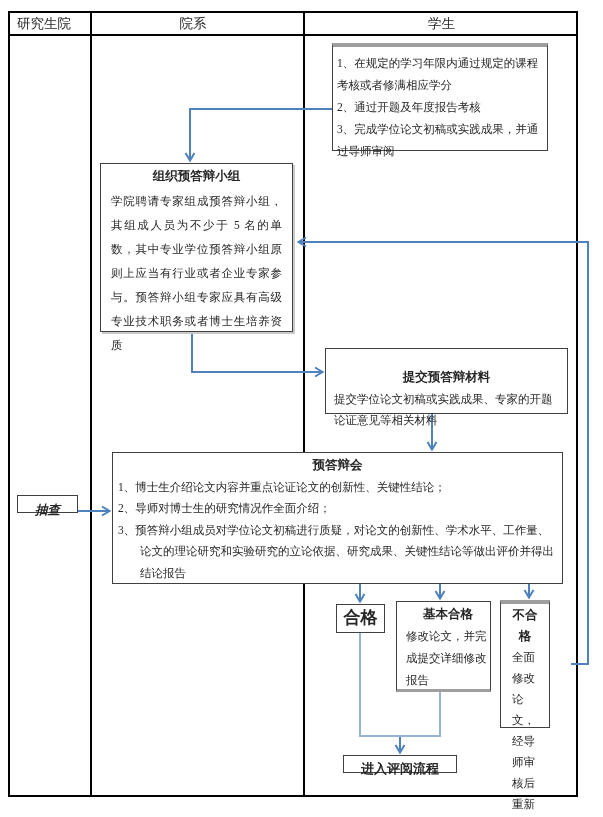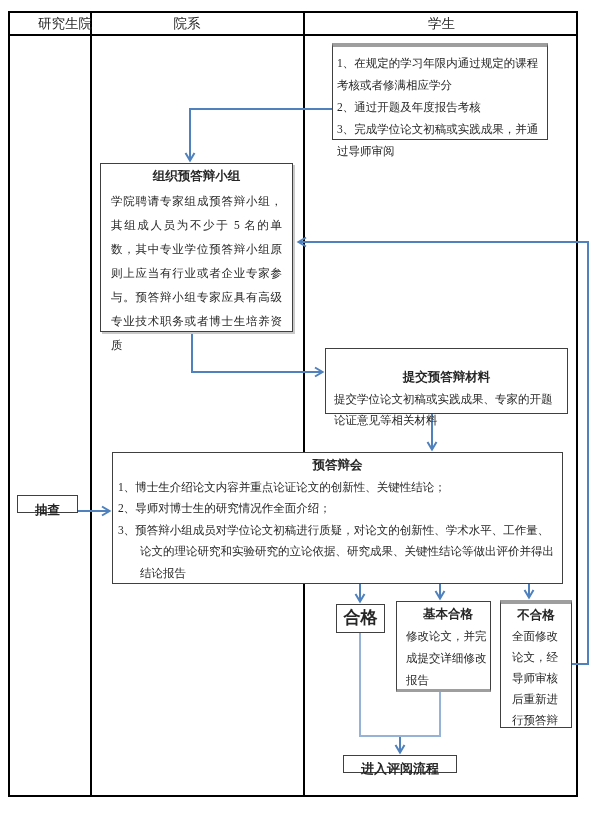--- a/index.html
+++ b/index.html
@@ -16,45 +16,45 @@
   
   .fbox{position:absolute;background:#fff;border:1.5px solid #404040;box-sizing:border-box;
         font-size:11.5px;line-height:22px;color:#262626;}
   .fbox .ttl{text-align:center;font-weight:bold;font-size:12.5px;}
   .just{text-align:justify;}
   .hang{padding-left:22px;text-indent:-22px;}
   .shadow-se{box-shadow:2px 2px 0 #c9c9c9;}
   .top-gray{border-top:4px solid #9e9e9e;}
   .bot-gray{border-bottom:3px solid #9e9e9e;}
   
-  #box-req{left:332px;top:43px;width:216px;height:97px;padding:5px 4px 0 4px;}
+  #box-req{left:332px;top:43px;width:216px;height:108px;padding:5px 4px 0 4px;}
   #box-org{left:100px;top:163px;width:193px;height:169px;padding:1px 10px 0 10px;line-height:24px;}
   #box-org .ttl{line-height:24px;font-family:Liberation Mono, monospace;}
   #box-submit{left:325px;top:348px;width:243px;height:66px;padding:18px 8px 0 8px;line-height:21.5px;}
   #box-meet{left:112px;top:452px;width:451px;height:132px;padding:2px 5px 7px 5px;line-height:21.5px;}
-  #box-spot{left:17px;top:495px;width:61px;height:18px;text-align:center;line-height:28px;font-weight:bold;font-size:12.5px;}
+  #box-spot{left:17px;top:495px;width:61px;height:18px;text-align:center;line-height:28px;font-weight:bold;font-size:12.5px;font-style:italic;}
   #box-pass{left:336px;top:604px;width:49px;height:29px;text-align:center;line-height:26px;font-weight:bold;font-size:17px;}
   #box-basic{left:396px;top:601px;width:95px;height:91px;padding:1px 0 0 9px;}
-  #box-fail{left:500px;top:600px;width:72px;height:128px;padding:1px 11px 8px 11px;line-height:21px;}
+  #box-fail{left:500px;top:600px;width:50px;height:128px;padding:1px 11px 8px 11px;line-height:21px;}
   #box-review{left:343px;top:755px;width:114px;height:18px;text-align:center;line-height:26px;font-weight:bold;font-size:13px;}
   
   #wires{position:absolute;left:0;top:0;width:603px;height:817px;pointer-events:none;}
 </style>
 </head>
 <body>
 
 <div id="page">
 
   <div class="frame"></div>
   <div class="vline" style="left:90px"></div>
   <div class="vline" style="left:303px"></div>
   <div class="hline" style="top:34px"></div>
 
-  <div class="lane-label" style="left:24px;width:82px">研究生院</div>
-  <div class="lane-label" style="left:90px;width:194px">院系</div>
+  <div class="lane-label" style="left:3px;width:82px">研究生院</div>
+  <div class="lane-label" style="left:96px;width:194px">院系</div>
   <div class="lane-label" style="left:303px;width:277px">学生</div>
 
   <svg id="wires" viewBox="0 0 603 817" xmlns="http://www.w3.org/2000/svg">
     <defs>
       <marker id="ah" markerUnits="userSpaceOnUse" markerWidth="12" markerHeight="12" refX="9" refY="6" orient="auto">
         <path d="M2 1.5 L9.5 6 L2 10.5" fill="none" stroke="#4f81bd" stroke-width="2"></path>
       </marker>
     </defs>
     <g fill="none" stroke="#4f81bd" stroke-width="2">
       <path d="M332 109 H190 V160" marker-end="url(#ah)"></path>

